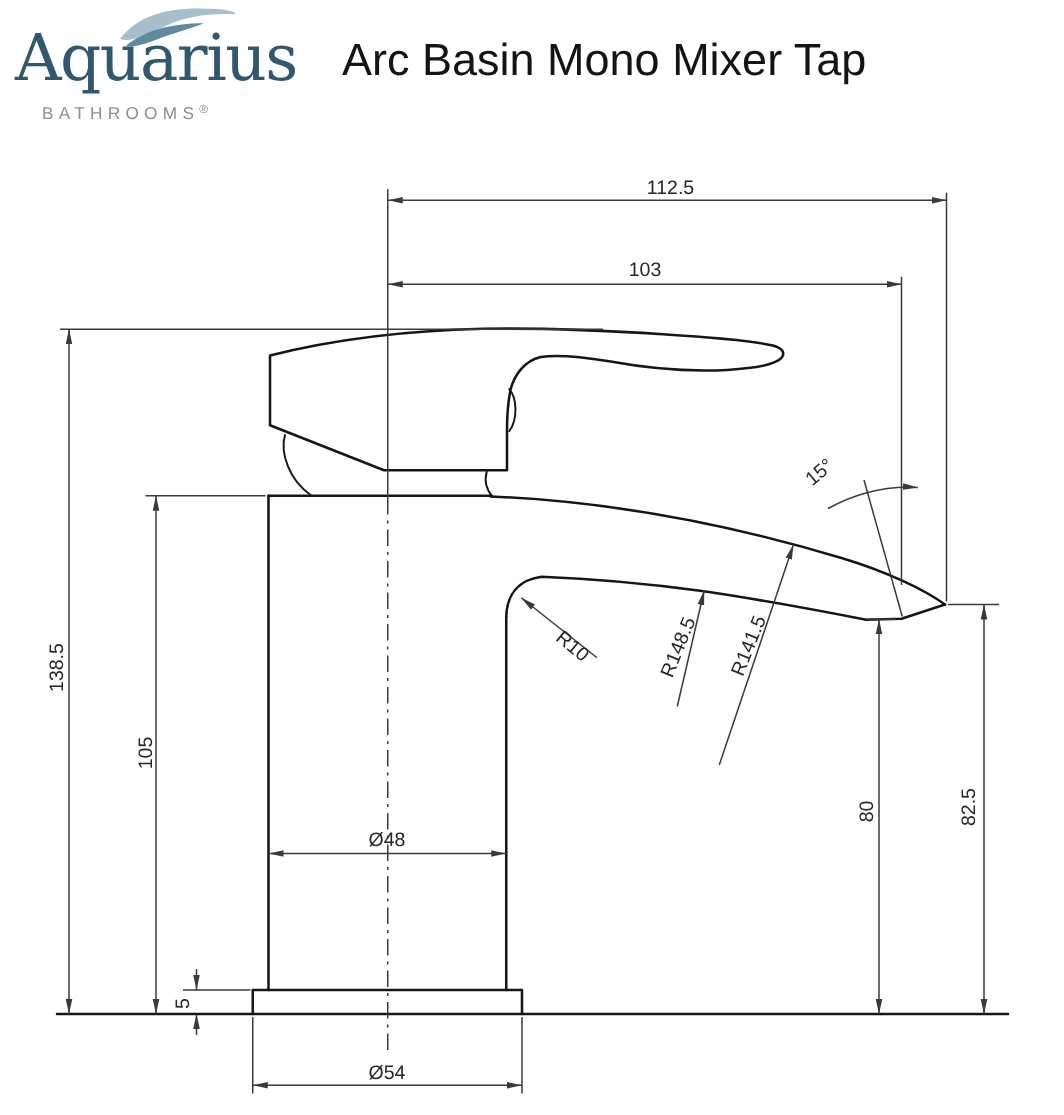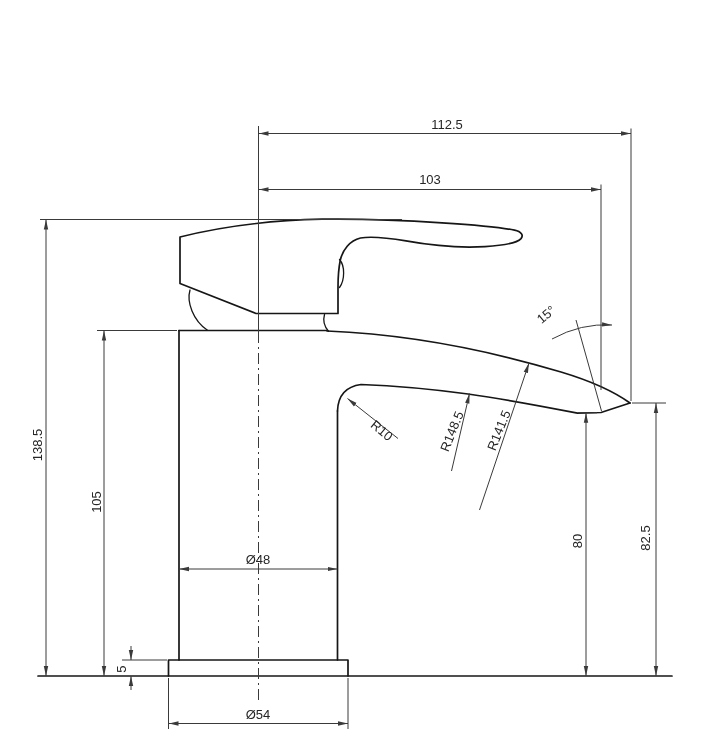--- a/index.html
+++ b/index.html
@@ -16,20 +16,29 @@
   .title{position:absolute;left:228px;top:24px;margin:0;font-weight:400;
       font-size:30px;color:#141414;font-family:"Liberation Sans",sans-serif;white-space:nowrap;}
   .drawing-svg{position:absolute;left:0;top:0;}
   text.dim{font-family:"Liberation Sans",sans-serif;font-size:13px;fill:#262626;}
 </style>
 </head>
 <body>
 
 <div class="page">
 
+  <div class="hdr">
+    <svg class="wave-svg" width="80" height="32" viewBox="0 0 80 32">
+      <path d="M2,24 C14,8 34,2 66,4 C74,4.5 79,6 79,7.5 C60,6.5 44,9.5 32,15.5 C20,21.5 8,26.5 2,24 Z" fill="#a6bfca"></path>
+      <path d="M6,28.5 C18,18.5 36,13.5 58,13.5 C48,17.5 36,20.5 26,24.5 C17,28 10,29.8 6,28.5 Z" fill="#5f8ba0"></path>
+    </svg>
+    <div class="brand-name">Aquarius</div>
+    <div class="brand-tagline"><span>BATHROOMS</span><span class="reg">®</span></div>
+    <h1 class="title">Arc Basin Mono Mixer Tap</h1>
+  </div>
 
   <svg class="drawing-svg" width="709" height="743" viewBox="0 0 709 743">
     <defs>
       <marker id="arr" viewBox="0 0 10 6" refX="10" refY="3" markerWidth="10" markerHeight="6" orient="auto-start-reverse" markerUnits="userSpaceOnUse">
         <path d="M10,3 L0,0.8 L0,5.2 Z" fill="#3a3a3a"></path>
       </marker>
     </defs>
 
     <g fill="none" stroke="#161616" stroke-width="1.7" stroke-linecap="round" stroke-linejoin="round">
       <path d="M180,237

